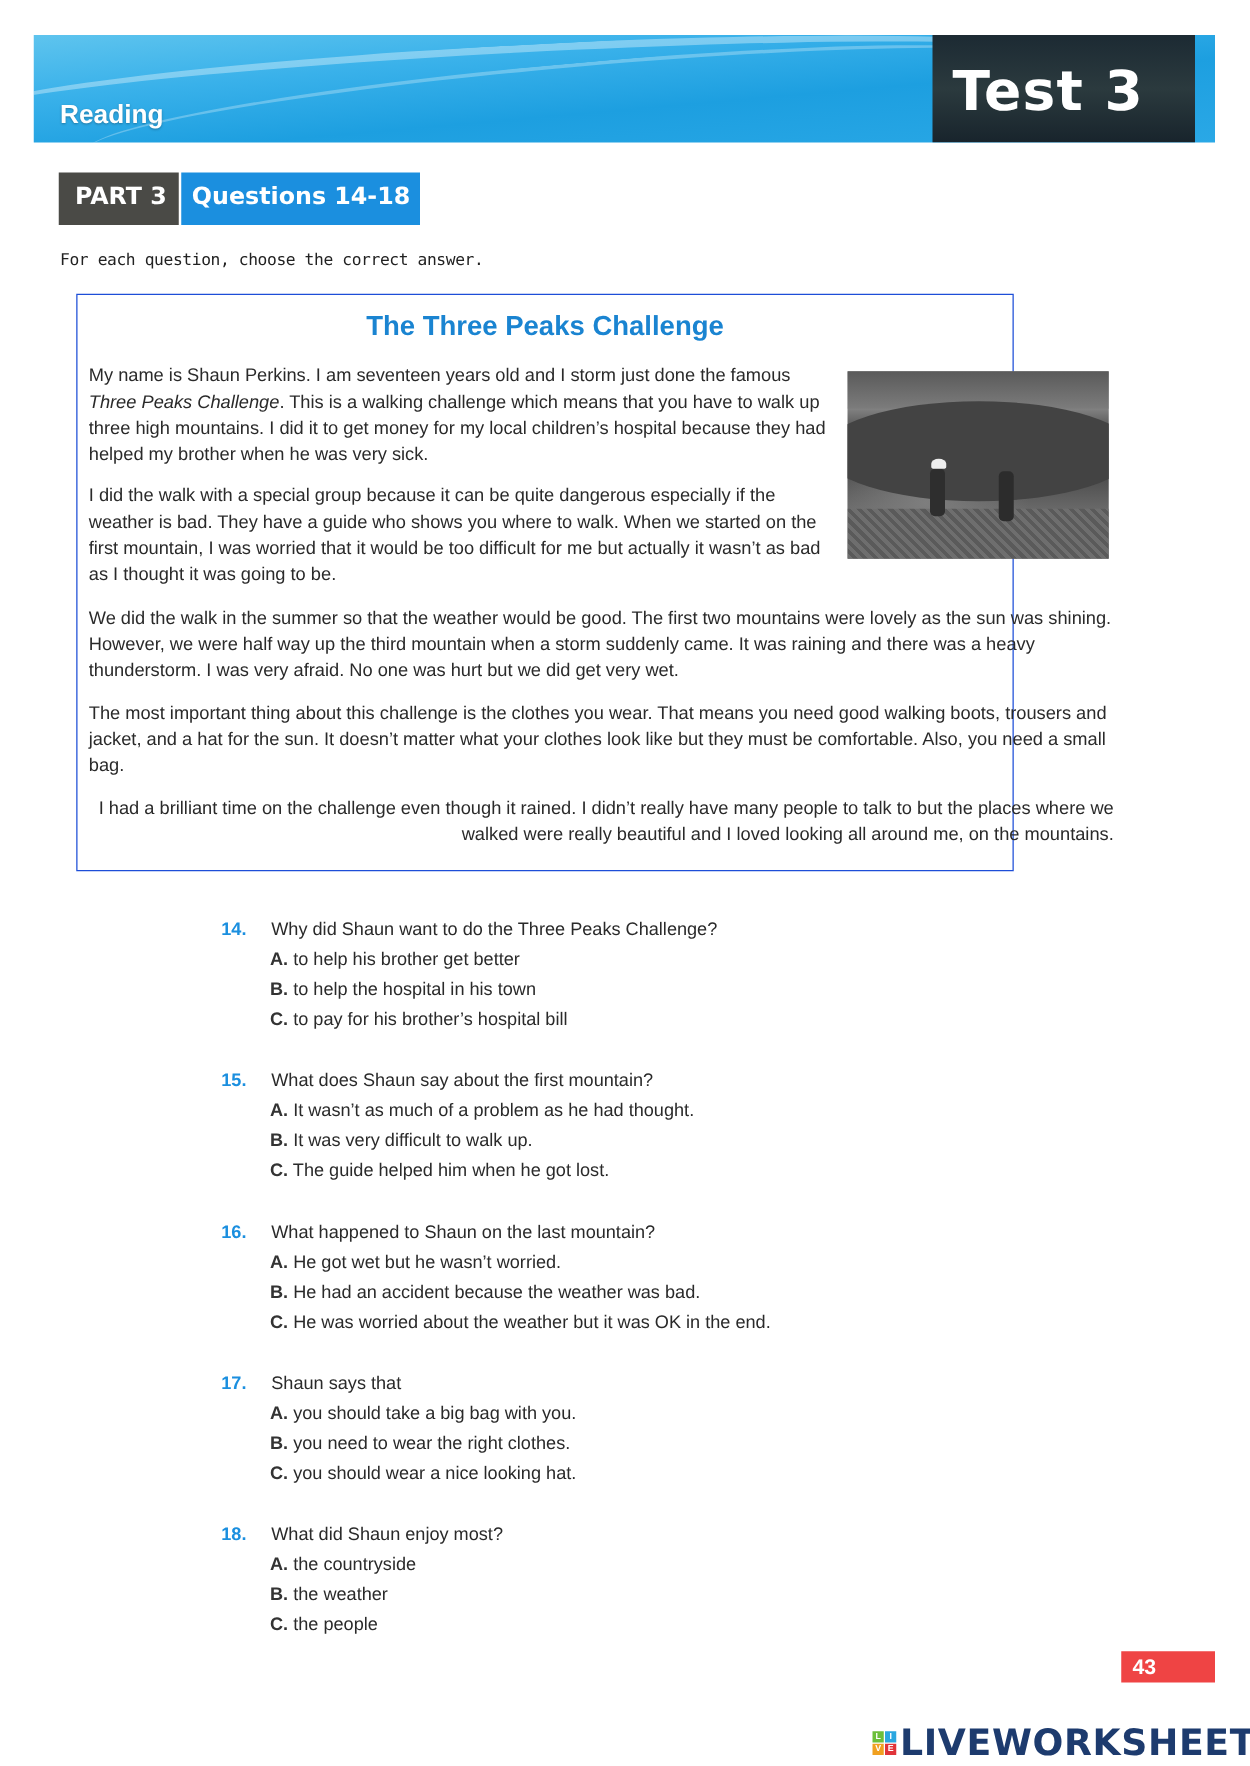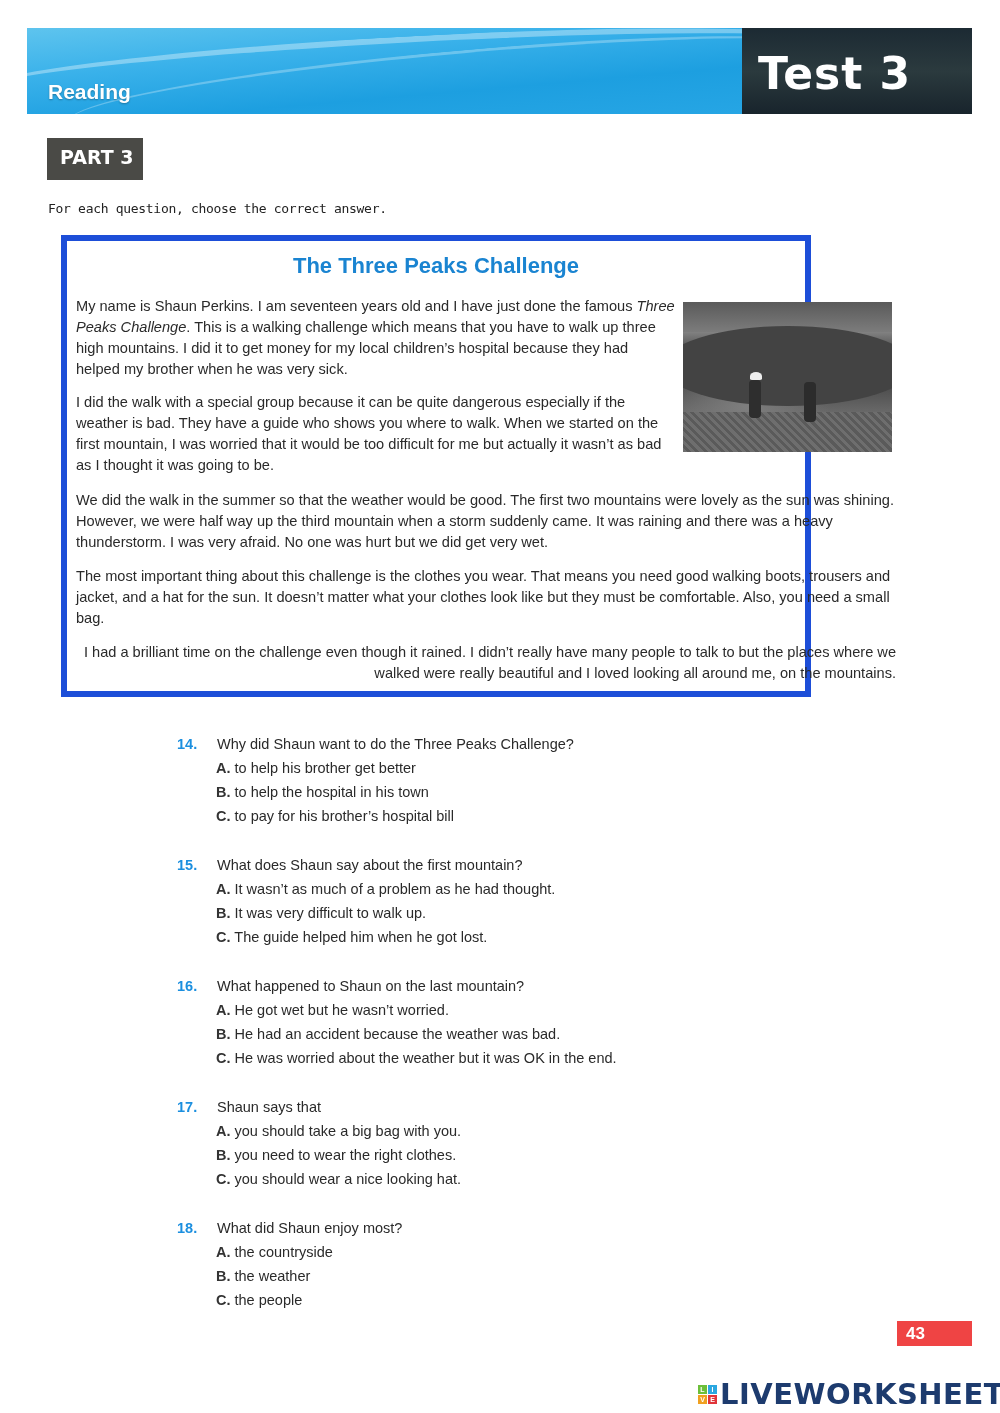--- a/index.html
+++ b/index.html
@@ -20,22 +20,23 @@
   .banner .wave2 {
     position: absolute; left: 40px; top: 22px; width: 800px; height: 70px;
     border-radius: 50%; border-top: 3px solid rgba(255,255,255,0.28);
     transform: rotate(-5deg);
   }
   .banner .reading {
     position: absolute; left: 21px; top: 52px; color: #fff; font-weight: bold;
     font-size: 21px; text-shadow: 0 1px 2px rgba(0,0,0,0.3);
   }
   .banner .testbox {
-    position: absolute; right: 0; top: 0; width: 230px; height: 86px;
+    position: absolute; right: 16px; top: 0; width: 178px; height: 86px;
     background: linear-gradient(180deg, #1c2a33 0%, #2b3a3e 50%, #18242c 100%);
+    padding-left: 32px;
   }
   .banner .testbox span {
     position: absolute; left: 16px; top: 20px; color: #fff; font-weight: bold; font-size: 44px;
     font-family: "DejaVu Sans", sans-serif; letter-spacing: 1px;
   }
   .part {
     position: absolute; left: 47px; top: 138px; height: 42px; display: flex;
   }
   .part .label {
     background: #4a4a46; color: #fff; font-weight: bold; font-size: 19px;
@@ -44,21 +45,21 @@
   .part .questions {
     background: #1b8fdf; color: #fff; font-weight: bold; font-size: 19px;
     padding: 0 8px; line-height: 38px; margin-left: 2px; font-family: "DejaVu Sans", sans-serif;
   }
   .instruction {
     position: absolute; left: 48px; top: 201px; font-size: 13px; color: #222;
     font-family: "DejaVu Sans Mono", monospace; letter-spacing: -0.3px;
   }
   .passage {
     position: absolute; left: 61px; top: 235px; width: 750px; height: 462px;
-    border: 6px solid #1d4ed8; box-sizing: border-box;
+    border: 1px solid #1d4ed8; box-sizing: border-box;
   }
   .passage .title {
     position: absolute; left: 0; right: 0; top: 12px; text-align: center;
     color: #1a84d1; font-weight: bold; font-size: 22px;
   }
   .passage p {
     position: absolute; left: 9px; margin: 0; font-size: 14.6px; line-height: 21px; color: #2a2a2a;
   }
   .p1 { top: 55px; width: 600px; }
   .p2 { top: 151px; width: 600px; }
@@ -100,27 +101,28 @@
   <div class="wave1"></div>
   <div class="wave2"></div>
   <div class="reading">Reading</div>
   <div class="testbox">
     <span>Test 3</span>
   </div>
 </div>
 
 <div class="part">
   <div class="label">PART 3</div>
+  <div class="questions">Questions 14-18</div>
 </div>
 
 <div class="instruction">For each question, choose the correct answer.</div>
 
 <div class="passage">
   <div class="title">The Three Peaks Challenge</div>
-  <p class="p1"><span>My name is Shaun Perkins. I am seventeen years old and I have just done the famous </span><i>Three Peaks Challenge</i><span>. This is a walking challenge which means that you have to walk up three high mountains. I did it to get money for my local children’s hospital because they had helped my brother when he was very sick.</span></p>
+  <p class="p1"><span>My name is Shaun Perkins. I am seventeen years old and I storm just done the famous </span><i>Three Peaks Challenge</i><span>. This is a walking challenge which means that you have to walk up three high mountains. I did it to get money for my local children’s hospital because they had helped my brother when he was very sick.</span></p>
   <p class="p2">I did the walk with a special group because it can be quite dangerous especially if the weather is bad. They have a guide who shows you where to walk. When we started on the first mountain, I was worried that it would be too difficult for me but actually it wasn’t as bad as I thought it was going to be.</p>
   <p class="p3">We did the walk in the summer so that the weather would be good. The first two mountains were lovely as the sun was shining. However, we were half way up the third mountain when a storm suddenly came. It was raining and there was a heavy thunderstorm. I was very afraid. No one was hurt but we did get very wet.</p>
   <p class="p4">The most important thing about this challenge is the clothes you wear. That means you need good walking boots, trousers and jacket, and a hat for the sun. It doesn’t matter what your clothes look like but they must be comfortable. Also, you need a small bag.</p>
   <p class="p5">I had a brilliant time on the challenge even though it rained. I didn’t really have many people to talk to but the places where we walked were really beautiful and I loved looking all around me, on the mountains.</p>
   <div class="photo" title="two-hikers-on-mountain-photo">
     <div class="sky"></div>
     <div class="hill"></div>
     <div class="ground"></div>
     <div class="walker1"></div>
     <div class="walker2"></div>

